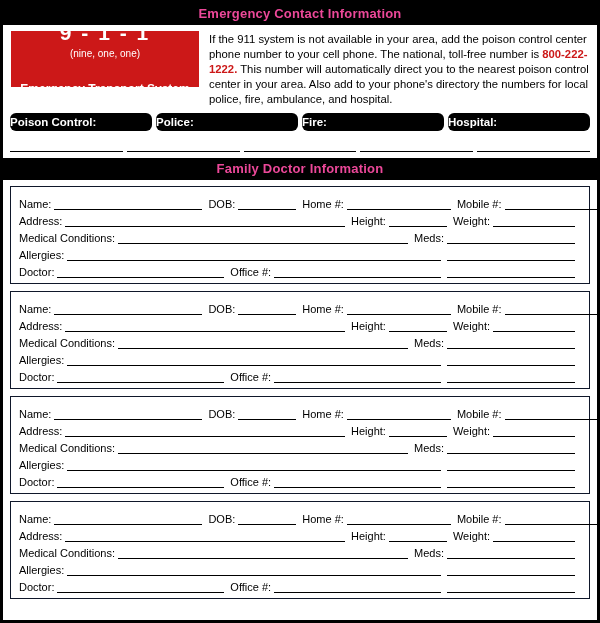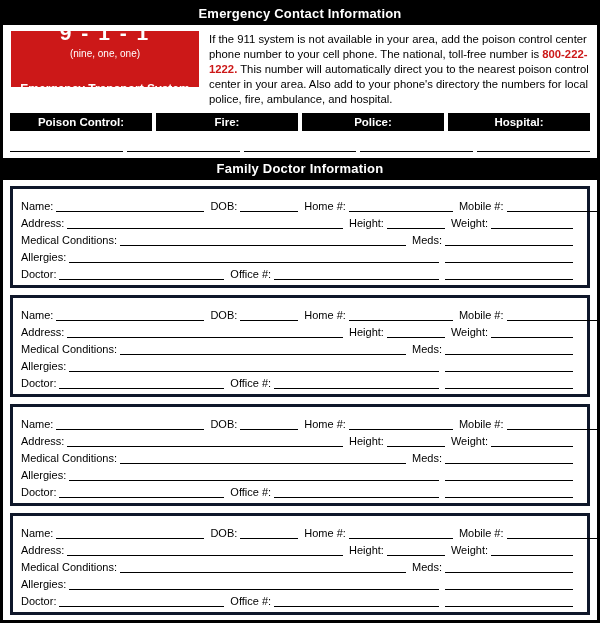--- a/index.html
+++ b/index.html
@@ -18,21 +18,21 @@
     position: relative;
     width: 600px;
     height: 623px;
     box-sizing: border-box;
     border: 3px solid #000000;
   }
 
   
   .section-bar {
     background: #000000;
-    color: #ffffff;
+    color: #ec4899;
     text-align: center;
     font-weight: bold;
     font-size: 13px;
     padding: 3px 0 4px 0;
     letter-spacing: 0.2px;
   }
 
   
   .emergency-row {
     display: flex;
@@ -82,41 +82,41 @@
   .contact-labels {
     display: flex;
     gap: 4px;
     padding: 4px 7px 0 7px;
   }
   .contact-label {
     background: #000000;
     color: #ffffff;
     font-weight: bold;
     font-size: 11.5px;
-    text-align: center;
     padding: 3px 0 3px 0;
     flex: 1 1 0;
+    border-radius: 6px;
   }
   .contact-lines {
     display: flex;
     gap: 4px;
     padding: 0 7px 6px 7px;
   }
   .contact-line {
     flex: 1 1 0;
     height: 20px;
     border-bottom: 1px solid #000000;
   }
 
   
   .members {
     padding: 6px 7px 0 7px;
   }
   .member-card {
-    border: 3px solid #0f172a;
+    border: 1px solid #0f172a;
     padding: 6px 8px 5px 8px;
     margin-bottom: 7px;
   }
   .f-row {
     display: flex;
     align-items: flex-end;
     font-size: 11px;
     height: 17px;
     white-space: nowrap;
   }
@@ -149,22 +149,22 @@
       <div class="emg-sub">(nine, one, one)</div>
       <div class="emg-ets">Emergency Transport System</div>
     </div>
     <div class="emg-text">
       <span>If the 911 system is not available in your area, add the poison control center phone number to your cell phone. The national, toll-free number is </span><span class="phone-hl">800-222-1222.</span><span> This number will automatically direct you to the nearest poison control center in your area. Also add to your phone's directory the numbers for local police, fire, ambulance, and hospital.</span>
     </div>
   </div>
 
   <div class="contact-labels">
     <div class="contact-label">Poison Control:</div>
+    <div class="contact-label">Police:</div>
     <div class="contact-label">Fire:</div>
-    <div class="contact-label">Police:</div>
     <div class="contact-label">Hospital:</div>
   </div>
   <div class="contact-lines">
     <div class="contact-line"></div>
     <div class="contact-line"></div>
     <div class="contact-line"></div>
     <div class="contact-line"></div>
     <div class="contact-line"></div>
   </div>
 

